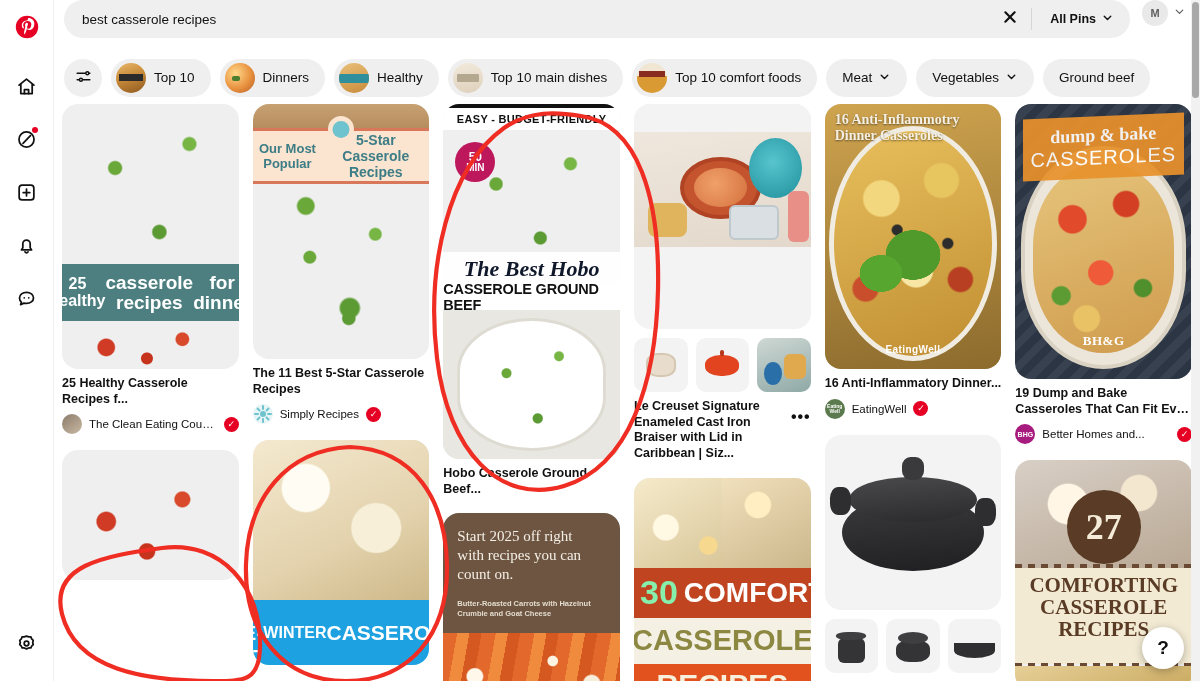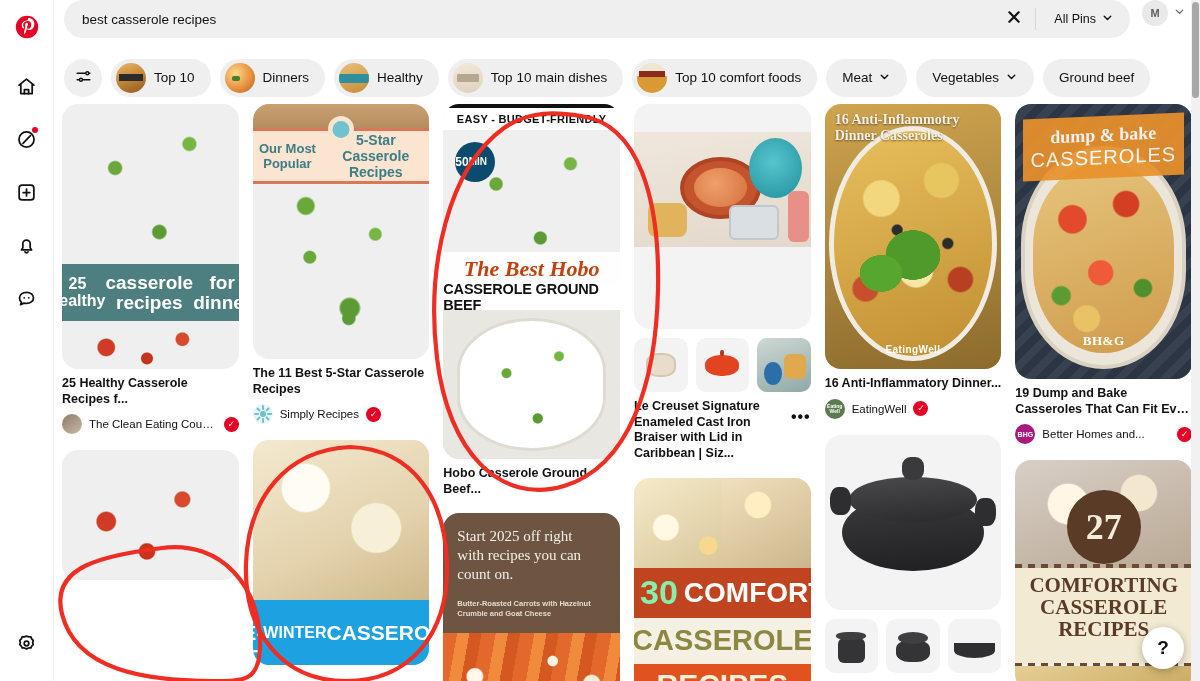--- a/index.html
+++ b/index.html
@@ -61,21 +61,21 @@
   .search-clear {
     width: 30px; height: 30px; border-radius: 50%;
     display: flex; align-items: center; justify-content: center;
     cursor: pointer; flex: 0 0 30px;
   }
   .vdiv { width: 1px; height: 22px; background: #d6d6d6; flex: 0 0 1px; margin: 0 2px; }
   .allpins {
     height: 30px; border-radius: 15px;
     display: flex; align-items: center; gap: 5px;
     padding: 0 10px 0 12px; cursor: pointer;
-    font-size: 12.5px; font-weight: normal; color: #111;
+    font-size: 12.5px; font-weight: bold; color: #111;
     white-space: nowrap;
   }
   .avatar-wrap { display: flex; align-items: center; gap: 2px; margin-left: 4px; }
   .avatar {
     width: 26px; height: 26px; border-radius: 50%;
     background: #e9e9e9; color: #5f5f5f;
     display: flex; align-items: center; justify-content: center;
     font-size: 11px; font-weight: bold; cursor: pointer;
   }
   .caret-btn { width: 18px; height: 26px; display: flex; align-items: center; justify-content: center; cursor: pointer; }
@@ -466,25 +466,25 @@
       </div>
 
       <div class="col">
 
         <div class="pin">
           <div class="pin-media" style="height:355px">
             <div class="art">
               <div style="position:absolute;left:0;right:0;top:0;height:4px;background:#111"></div>
               <div style="position:absolute;left:0;right:0;top:4px;height:22px;background:#fff;display:flex;align-items:center;justify-content:center;color:#111;font-weight:bold;font-size:11px;letter-spacing:.3px">EASY - BUDGET-FRIENDLY</div>
               <div style="position:absolute;left:0;right:0;top:26px;height:135px" class="cheese green-specks"></div>
-              <div style="position:absolute;left:12px;top:38px;width:40px;height:40px;border-radius:50%;background:#0c4a6e;color:#fff;display:flex;flex-direction:row;align-items:center;font-weight:bold;line-height:1">
+              <div style="position:absolute;left:12px;top:38px;width:40px;height:40px;border-radius:50%;background:#be185d;color:#fff;display:flex;flex-direction:column;align-items:center;justify-content:center;font-weight:bold;line-height:1">
                 <span style="font-size:12px">50</span>
                 <span style="font-size:10px">MIN</span>
               </div>
-              <div style="position:absolute;left:0;right:0;top:148px;height:34px;background:rgba(255,255,255,.9);display:flex;align-items:center;justify-content:center;font-family:'Liberation Serif',serif;font-style:italic;font-size:22px;font-weight:bold;color:#c2410c">The Best Hobo</div>
+              <div style="position:absolute;left:0;right:0;top:148px;height:34px;background:rgba(255,255,255,.9);display:flex;align-items:center;justify-content:center;font-family:'Liberation Serif',serif;font-style:italic;font-size:22px;font-weight:bold;color:#0f172a">The Best Hobo</div>
               <div style="position:absolute;left:0;right:0;top:180px;height:26px;background:#fff;display:flex;align-items:center;justify-content:center;font-weight:bold;font-size:14.5px;color:#111;letter-spacing:-.2px">CASSEROLE GROUND BEEF</div>
               <div style="position:absolute;left:0;right:0;top:206px;bottom:0;background:#e8e7e2"></div>
               <div style="position:absolute;left:14px;right:14px;top:214px;bottom:8px;border-radius:50%/40%;background:#fff;border:3px solid #dedbd2"></div>
               <div style="position:absolute;left:26px;right:26px;top:224px;bottom:18px;border-radius:50%/40%" class="cheese green-specks"></div>
             </div>
           </div>
           <div class="pin-title">Hobo Casserole Ground Beef...</div>
         </div>
 
         <div class="pin">

